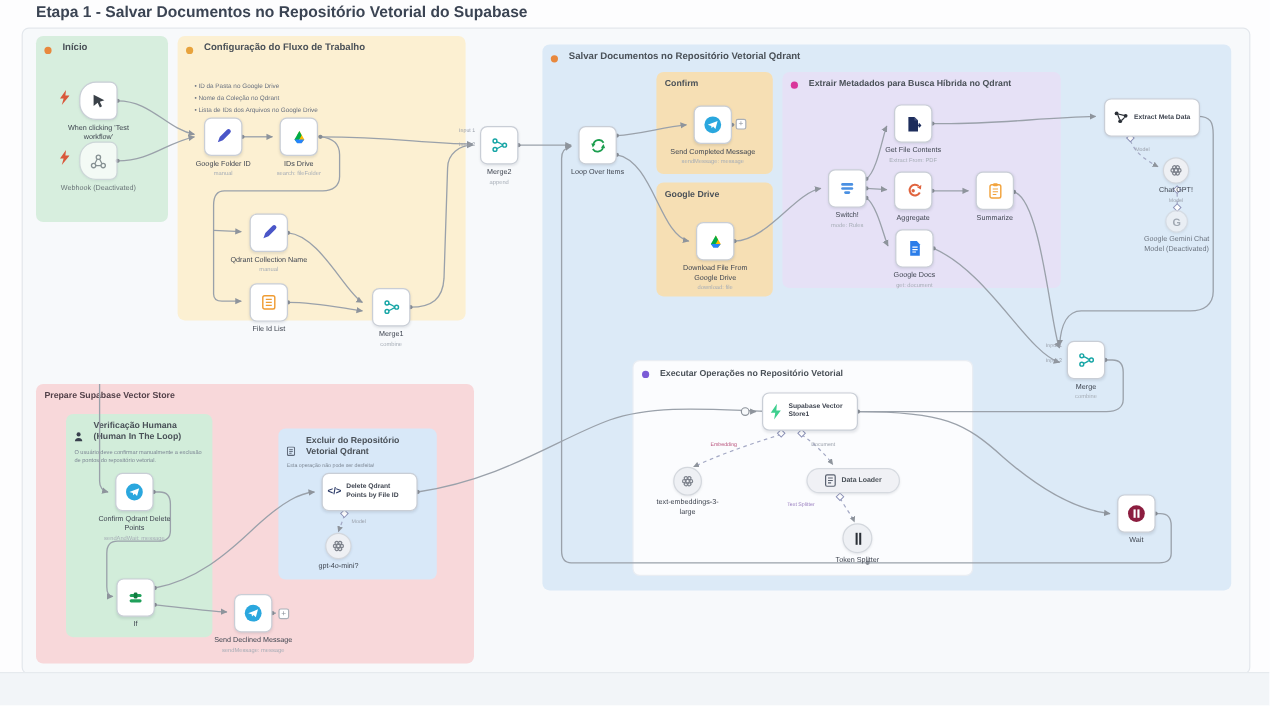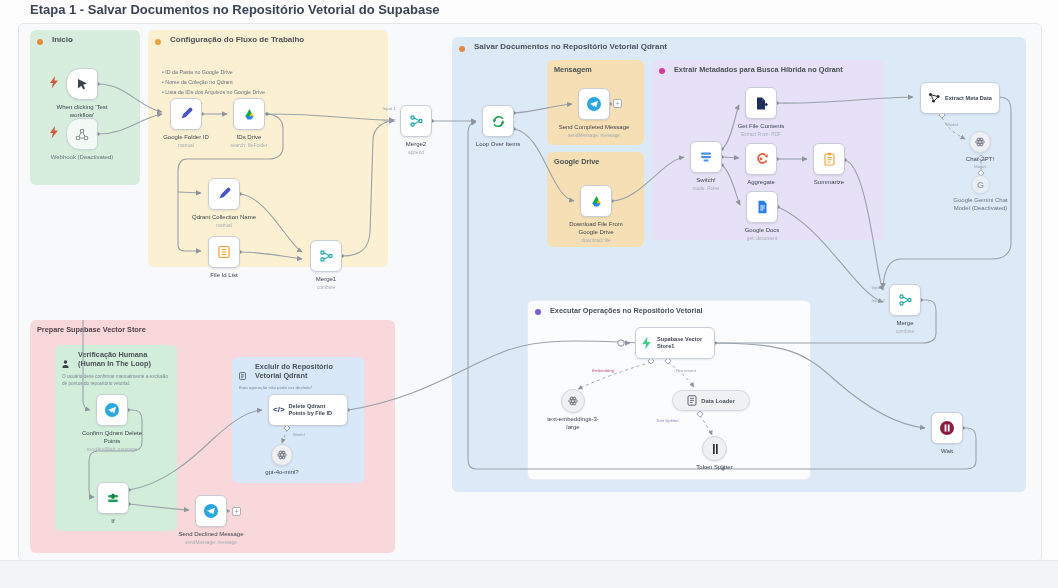--- a/index.html
+++ b/index.html
@@ -61,21 +61,21 @@
         <span>Configuração do Fluxo de Trabalho</span>
       </div>
   </div>
   <div class="bullets">
     <div>ID da Pasta no Google Drive</div>
     <div>Nome da Coleção no Qdrant</div>
     <div>Lista de IDs dos Arquivos no Google Drive</div>
   </div>
   <div class="grp" style="left:547px;top:60px;width:97px;height:85px;background:#f6dfb4;">
     <div class="gt small">
-        <span>Mensagem</span>
+        <span>Confirm</span>
       </div>
   </div>
   <div class="grp" style="left:547px;top:152px;width:97px;height:95px;background:#f6dfb4;">
     <div class="gt small">
         <span>Google Drive</span>
       </div>
   </div>
   <div class="grp" style="left:652px;top:60px;width:232px;height:180px;background:#e6e1f6;">
     <div class="gt small">
         <span class="dot" style="background:#d9379b;"></span>

